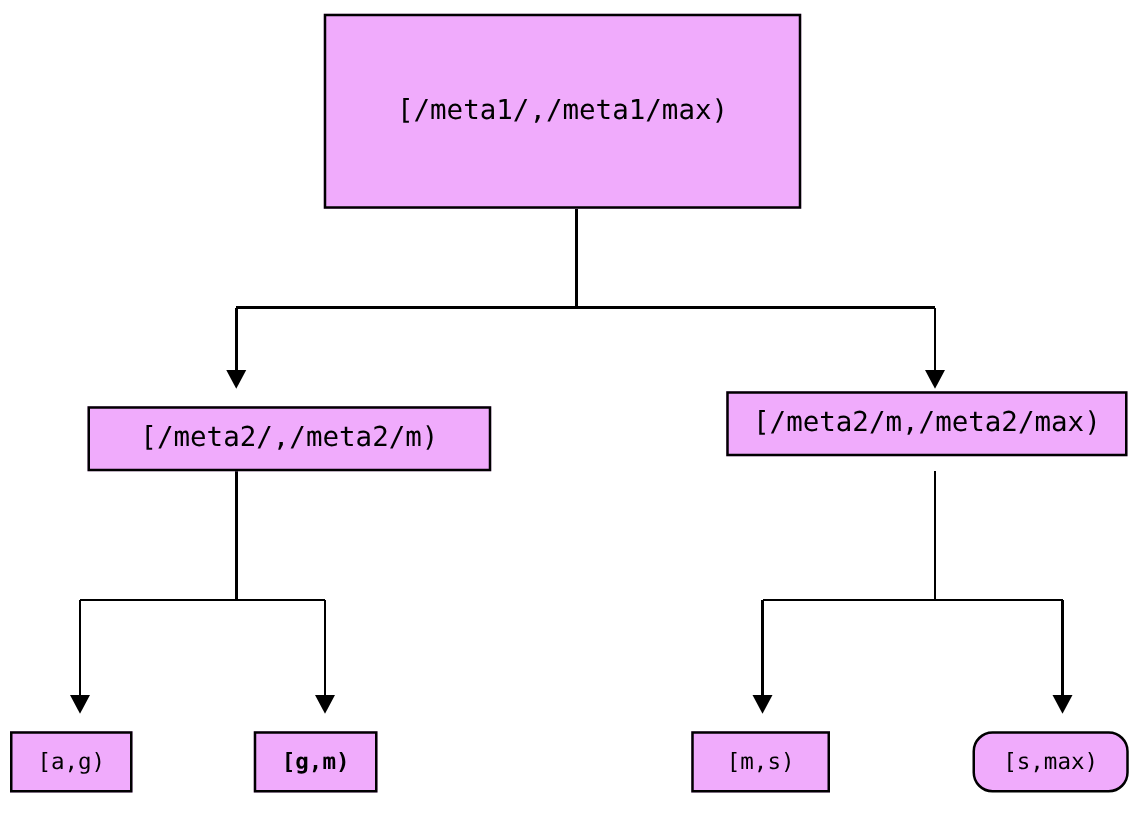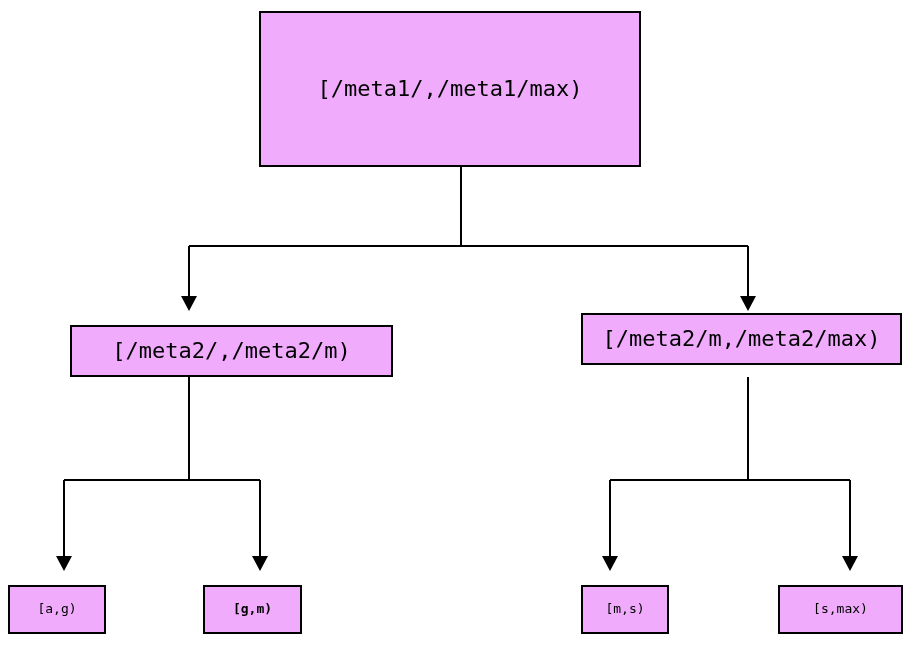--- a/index.html
+++ b/index.html
@@ -65,26 +65,26 @@
     left: 581px;
     top: 313px;
     width: 321px;
     height: 52px;
     font-size: 22px;
   }
   
   .leaf-node {
     top: 585px;
     height: 49px;
-    font-size: 13px;
+    font-size: 18px;
   }
   #node-leaf-ag   { left: 8px;   width: 98px;  }
   #node-leaf-gm   { left: 203px; width: 99px; font-weight: bold;  }
-  #node-leaf-ms   { left: 553px; width: 88px; margin-left: 28px;  }
-  #node-leaf-smax { left: 778px; width: 125px; }
+  #node-leaf-ms   { left: 553px; width: 111px;  }
+  #node-leaf-smax { left: 778px; width: 125px; border-radius: 16px; }
 </style>
 </head>
 <body>
 
 <div id="diagram-root">
 
   <svg id="edge-layer" width="912" height="652" viewBox="0 0 912 652" xmlns="http://www.w3.org/2000/svg" aria-hidden="true">
 
     <path d="M 461 167 L 461 246" stroke="#000000" stroke-width="2" fill="none" shape-rendering="crispEdges"></path>
 

